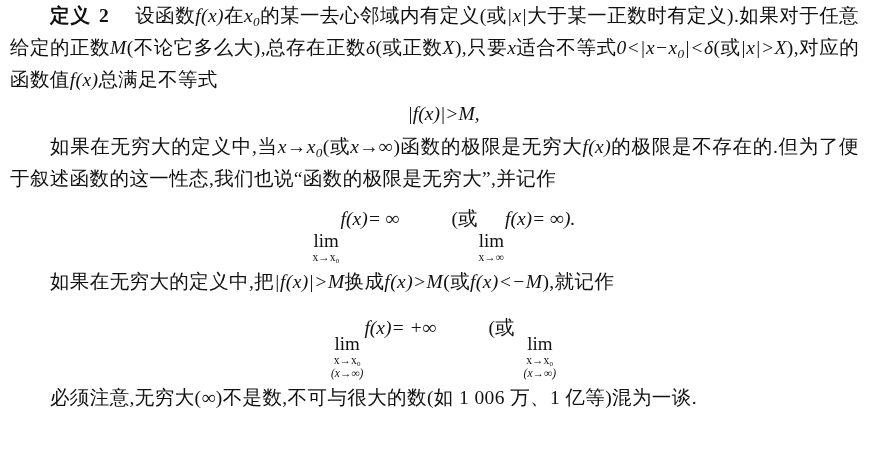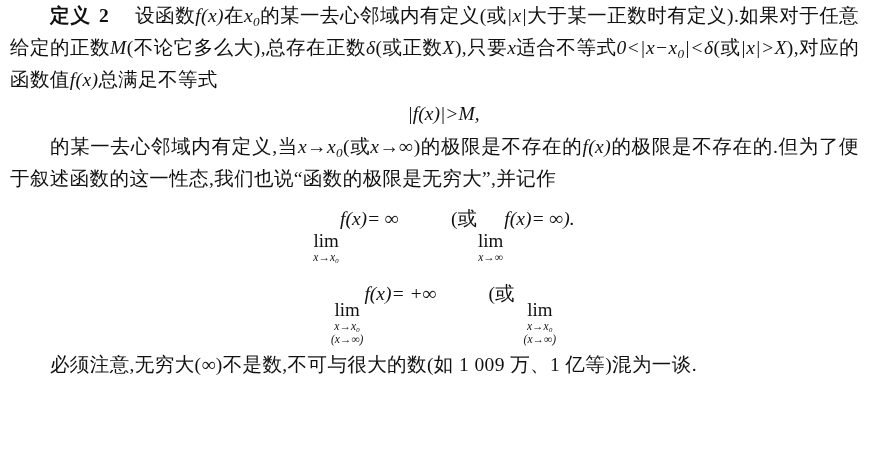--- a/index.html
+++ b/index.html
@@ -68,21 +68,20 @@
     display: block;
     font-style: normal;
     font-size: 19px;
     line-height: 1;
     margin-top: 33px;
   }
   .lim .sub {
     display: block;
     font-size: 11.5px;
     line-height: 1.15;
-    font-style: italic;
     letter-spacing: 0;
     margin-top: 1px;
   }
   .lim .sub2 {
     display: block;
     font-size: 11.5px;
     line-height: 1.15;
     font-style: italic;
     letter-spacing: 0;
     margin-top: 0px;
@@ -103,51 +102,54 @@
   <p class="para indent">
     <span class="defhead">定义</span><span class="gap-sm"></span><span class="defnum">2</span><span class="gap-md"></span><span>设函数</span><span class="mi">f(x)</span><span>在</span><span class="mi"><span>x</span><sub>0</sub></span><span>的某一去心邻域内有定义(或</span><span class="mi">|x|</span><span>大于某一正数时有定义).如果对于任意给定的正数</span><span class="mi">M</span><span>(不论它多么大),总存在正数</span><span class="mi">δ</span><span>(或正数</span><span class="mi">X</span><span>),只要</span><span class="mi">x</span><span>适合不等式</span><span class="mi"><span>0&lt;|x−x</span><sub>0</sub><span>|&lt;δ</span></span><span>(或</span><span class="mi">|x|&gt;X</span><span>),对应的函数值</span><span class="mi">f(x)</span><span>总满足不等式</span>
   </p>
 
   <div class="mathline">
     <span class="mi">|f(x)|&gt;M,</span>
   </div>
 
 
   <p class="para indent">
-    <span>的某一去心邻域内有定义,当</span><span class="mi"><span>x→x</span><sub>0</sub></span><span>(或</span><span class="mi">x→∞</span><span>)的极限是不存在的</span><span class="mi">f(x)</span><span>的极限是不存在的.但为了便于叙述函数的这一性态,我们也说“函数的极限是无穷大”,并记作</span>
+    <span>如果在无穷大的定义中,当</span><span class="mi"><span>x→x</span><sub>0</sub></span><span>(或</span><span class="mi">x→∞</span><span>)函数的极限是无穷大</span><span class="mi">f(x)</span><span>的极限是不存在的.但为了便于叙述函数的这一性态,我们也说“函数的极限是无穷大”,并记作</span>
   </p>
 
   <div class="mathline">
     <span class="limwrap">
       <span class="lim">
         <span class="op">lim</span>
         <span class="sub">x→x₀</span>
       </span>
     </span><span class="mi">f(x)= ∞</span><span class="gap-lg"></span><span>(或</span><span class="limwrap">
       <span class="lim">
         <span class="op">lim</span>
         <span class="sub">x→∞</span>
       </span>
     </span><span class="mi">f(x)= ∞).</span>
   </div>
 
+  <p class="para indent">
+    <span>如果在无穷大的定义中,把</span><span class="mi">|f(x)|&gt;M</span><span>换成</span><span class="mi">f(x)&gt;M</span><span>(或</span><span class="mi">f(x)&lt;−M</span><span>),就记作</span>
+  </p>
 
   <div class="mathline">
     <span class="limwrap">
       <span class="lim">
         <span class="op">lim</span>
         <span class="sub">x→x₀</span>
         <span class="sub2">(x→∞)</span>
       </span>
     </span><span class="mi">f(x)= +∞</span><span class="gap-lg"></span><span>(或</span><span class="gap-sm"></span><span class="limwrap">
       <span class="lim">
         <span class="op">lim</span>
         <span class="sub">x→x₀</span>
         <span class="sub2">(x→∞)</span>
       </span>
     </span>
   </div>
 
   <p class="para indent">
-    <span>必须注意,无穷大(∞)不是数,不可与很大的数(如 1 009 万、1 亿等)混为一谈.</span>
+    <span>必须注意,无穷大(∞)不是数,不可与很大的数(如 1 006 万、1 亿等)混为一谈.</span>
   </p>
 
 </div>
 
 </body></html>

